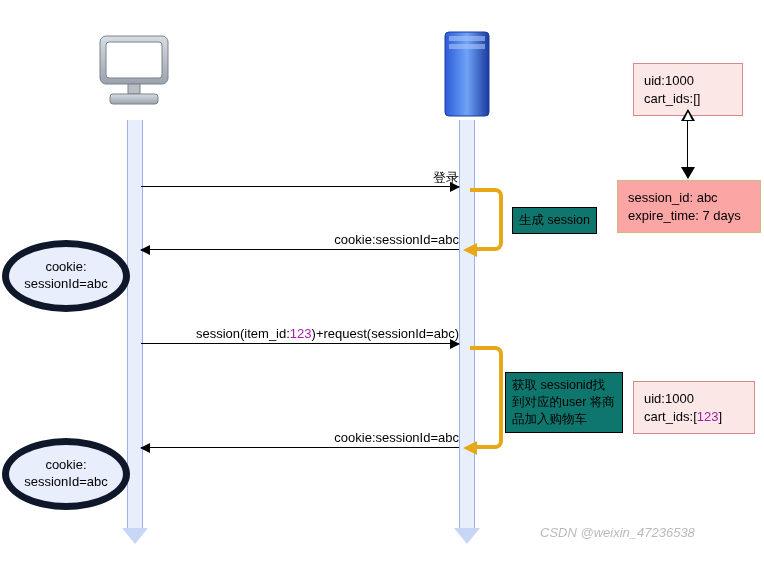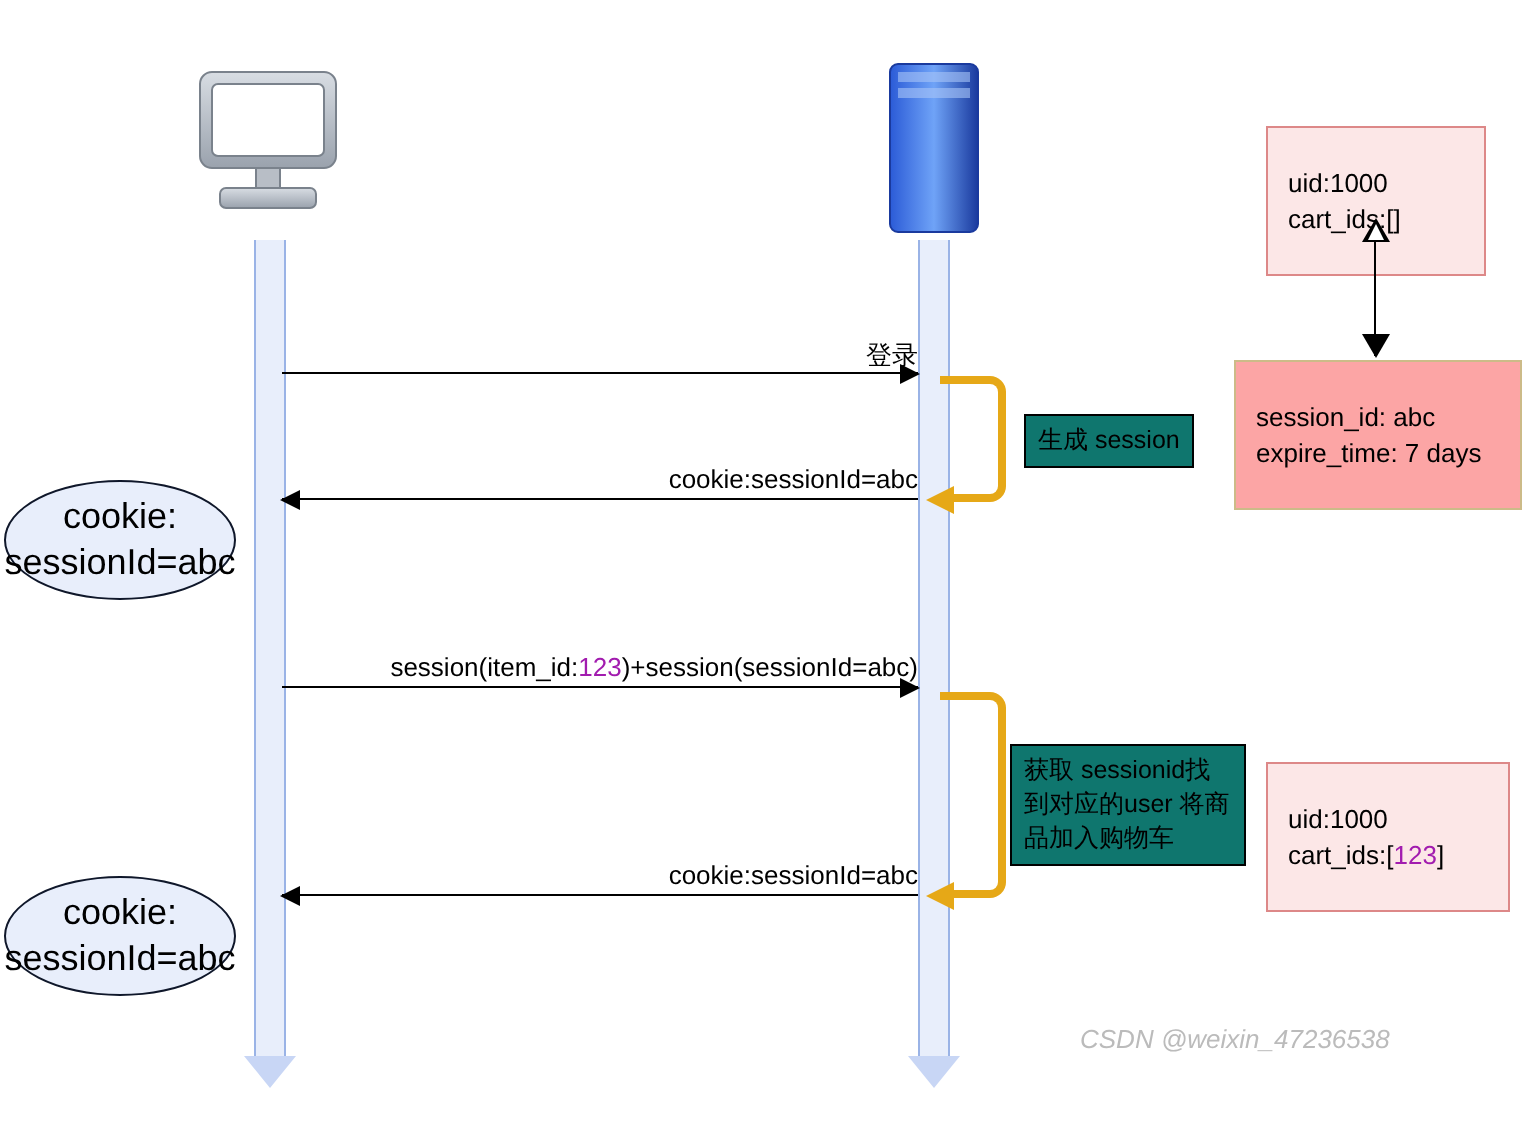--- a/index.html
+++ b/index.html
@@ -3,25 +3,25 @@
 <meta charset="utf-8">
 <style>
   body{margin:0;width:764px;height:561px;font-family:Arial,"Microsoft YaHei",sans-serif;font-size:13px;background:#fff;position:relative}
   .abs{position:absolute}
   .lifeline{width:14px;background:#e8eefb;border-left:1px solid #9ab3e6;border-right:1px solid #9ab3e6}
   .lifeline:after{content:"";position:absolute;bottom:-14px;left:-6px;border-left:13px solid transparent;border-right:13px solid transparent;border-top:16px solid #c8d6f5}
   .arrow{height:0;border-top:1.2px solid #000}
   .arrow.r:after{content:"";position:absolute;right:-1px;top:-5px;border-left:10px solid #000;border-top:5px solid transparent;border-bottom:5px solid transparent}
   .arrow.l:after{content:"";position:absolute;left:-1px;top:-5px;border-right:10px solid #000;border-top:5px solid transparent;border-bottom:5px solid transparent}
   .lbl{position:absolute;width:100%;text-align:right;top:-18px}
-  .box{border:1px solid;padding:19px 10px;text-align:left;line-height:1.35}
+  .box{border:1px solid;padding:8px 10px;text-align:left;line-height:1.35}
   .pink{background:#fce7e7;border-color:#d88}
   .yellow{background:#fca5a5;border-color:#cb8}
   .note{background:#0f766e;border:1px solid #000;padding:4px 6px;font-size:12.5px;line-height:1.35}
-  .oval{background:#e8eefb;border:1px solid #0f172a;border-radius:50%;display:flex;align-items:center;justify-content:center;text-align:center;font-size:18px;line-height:1.3}
+  .oval{background:#e8eefb;border:7px solid #0f172a;border-radius:50%;display:flex;align-items:center;justify-content:center;text-align:center;font-size:13px;line-height:1.3}
   .self{border:4px solid #e6a817;border-left:none;border-radius:0 8px 8px 0}
   .self:before{content:"";position:absolute;top:-4px;left:-3px;width:6px;height:4px;background:#e6a817}
   .self:after{content:"";position:absolute;bottom:-10px;left:-10px;border-right:14px solid #e6a817;border-top:7px solid transparent;border-bottom:7px solid transparent}
   .watermark{color:#bbb;font-size:13px;font-style:italic}
   .biarrow-v{width:0;border-left:1.2px solid #000}
   .biarrow-v:before{content:"";position:absolute;top:-1px;left:-7px;border-bottom:12px solid #000;border-left:7px solid transparent;border-right:7px solid transparent}
   .biarrow-v:after{content:"";position:absolute;bottom:-1px;left:-7px;border-top:12px solid #000;border-left:7px solid transparent;border-right:7px solid transparent}
   .biarrow-v .outline:before{content:"";position:absolute;top:2px;left:-4px;border-bottom:8px solid #fff;border-left:4px solid transparent;border-right:4px solid transparent}
   .biarrow-v .outline:after{content:"";position:absolute;bottom:2px;left:-4px;border-top:8px solid #fff;border-left:4px solid transparent;border-right:4px solid transparent}
   .hl{color:#a21caf}
@@ -63,21 +63,21 @@
 </div>
 
 <div class="abs self" style="left:473px;top:188px;width:26px;height:55px"></div>
 <div class="abs note" style="left:512px;top:207px">生成 session</div>
 
 <div class="abs arrow l" style="left:141px;top:249px;width:318px">
   <div class="lbl"><span>cookie:sessionId=</span><span>abc</span></div>
 </div>
 
 <div class="abs arrow r" style="left:141px;top:343px;width:318px">
-  <div class="lbl"><span>session(item_id:</span><span class="hl">123</span><span>)+session(sessionId=</span><span>abc</span><span>)</span></div>
+  <div class="lbl"><span>session(item_id:</span><span class="hl">123</span><span>)+request(sessionId=</span><span>abc</span><span>)</span></div>
 </div>
 
 <div class="abs self" style="left:473px;top:346px;width:26px;height:95px"></div>
 <div class="abs note" style="left:505px;top:372px;width:104px">获取 sessionid找到对应的user 将商品加入购物车</div>
 
 <div class="abs arrow l" style="left:141px;top:447px;width:318px">
   <div class="lbl"><span>cookie:sessionId=</span><span>abc</span></div>
 </div>
 
 <div class="abs oval" style="left:2px;top:240px;width:114px;height:58px">
@@ -94,13 +94,13 @@
 <div class="abs biarrow-v" style="left:687px;top:110px;height:68px"><span class="outline"></span></div>
 
 <div class="abs box yellow" style="left:617px;top:180px;width:122px">
   <span>session_id: abc</span><br><span>expire_time: 7 days</span>
 </div>
 
 <div class="abs box pink" style="left:633px;top:381px;width:100px">
   <span>uid:1000</span><br><span>cart_ids:[</span><span class="hl">123</span><span>]</span>
 </div>
 
-<div class="abs watermark" style="left:540px;top:512px">CSDN @weixin_47236538</div>
+<div class="abs watermark" style="left:540px;top:525px">CSDN @weixin_47236538</div>
 
 </body></html>

